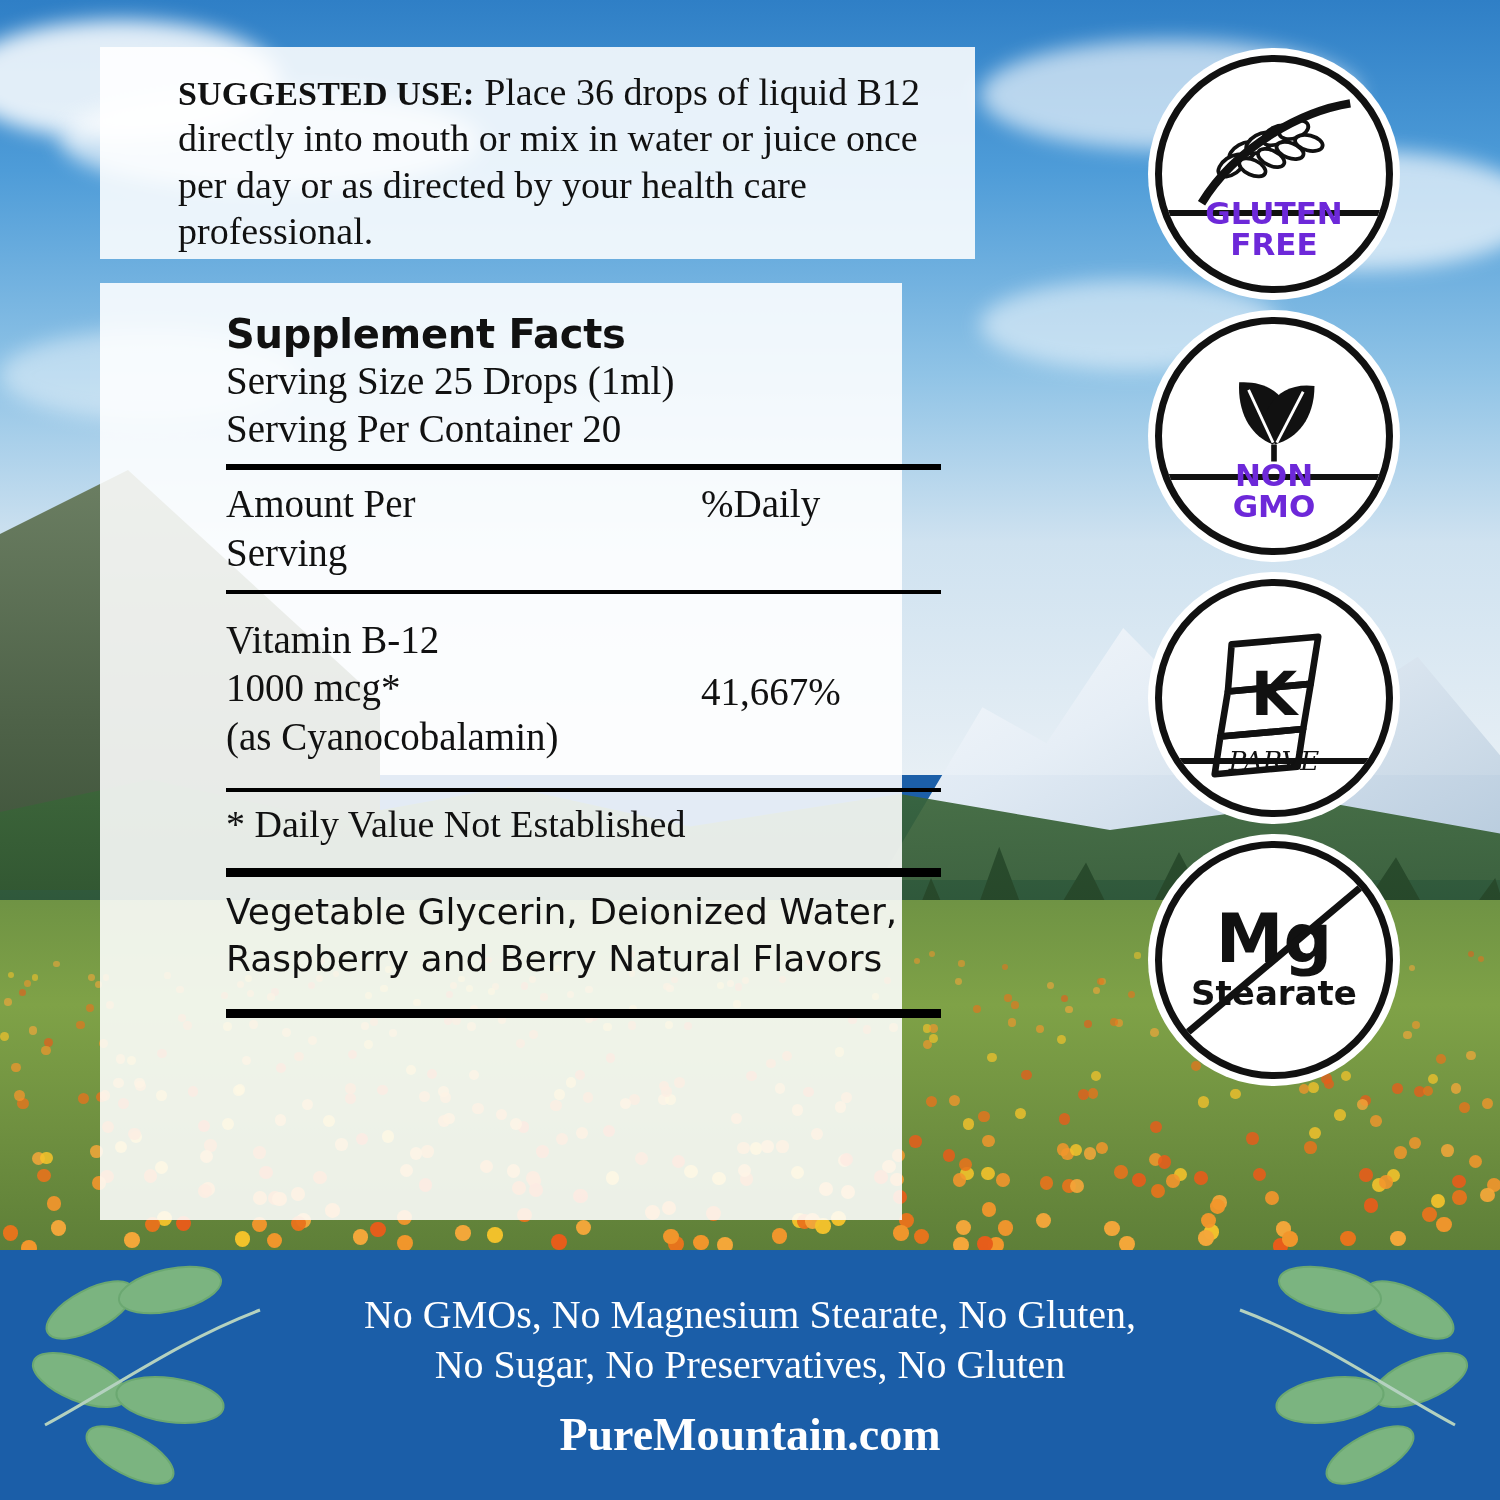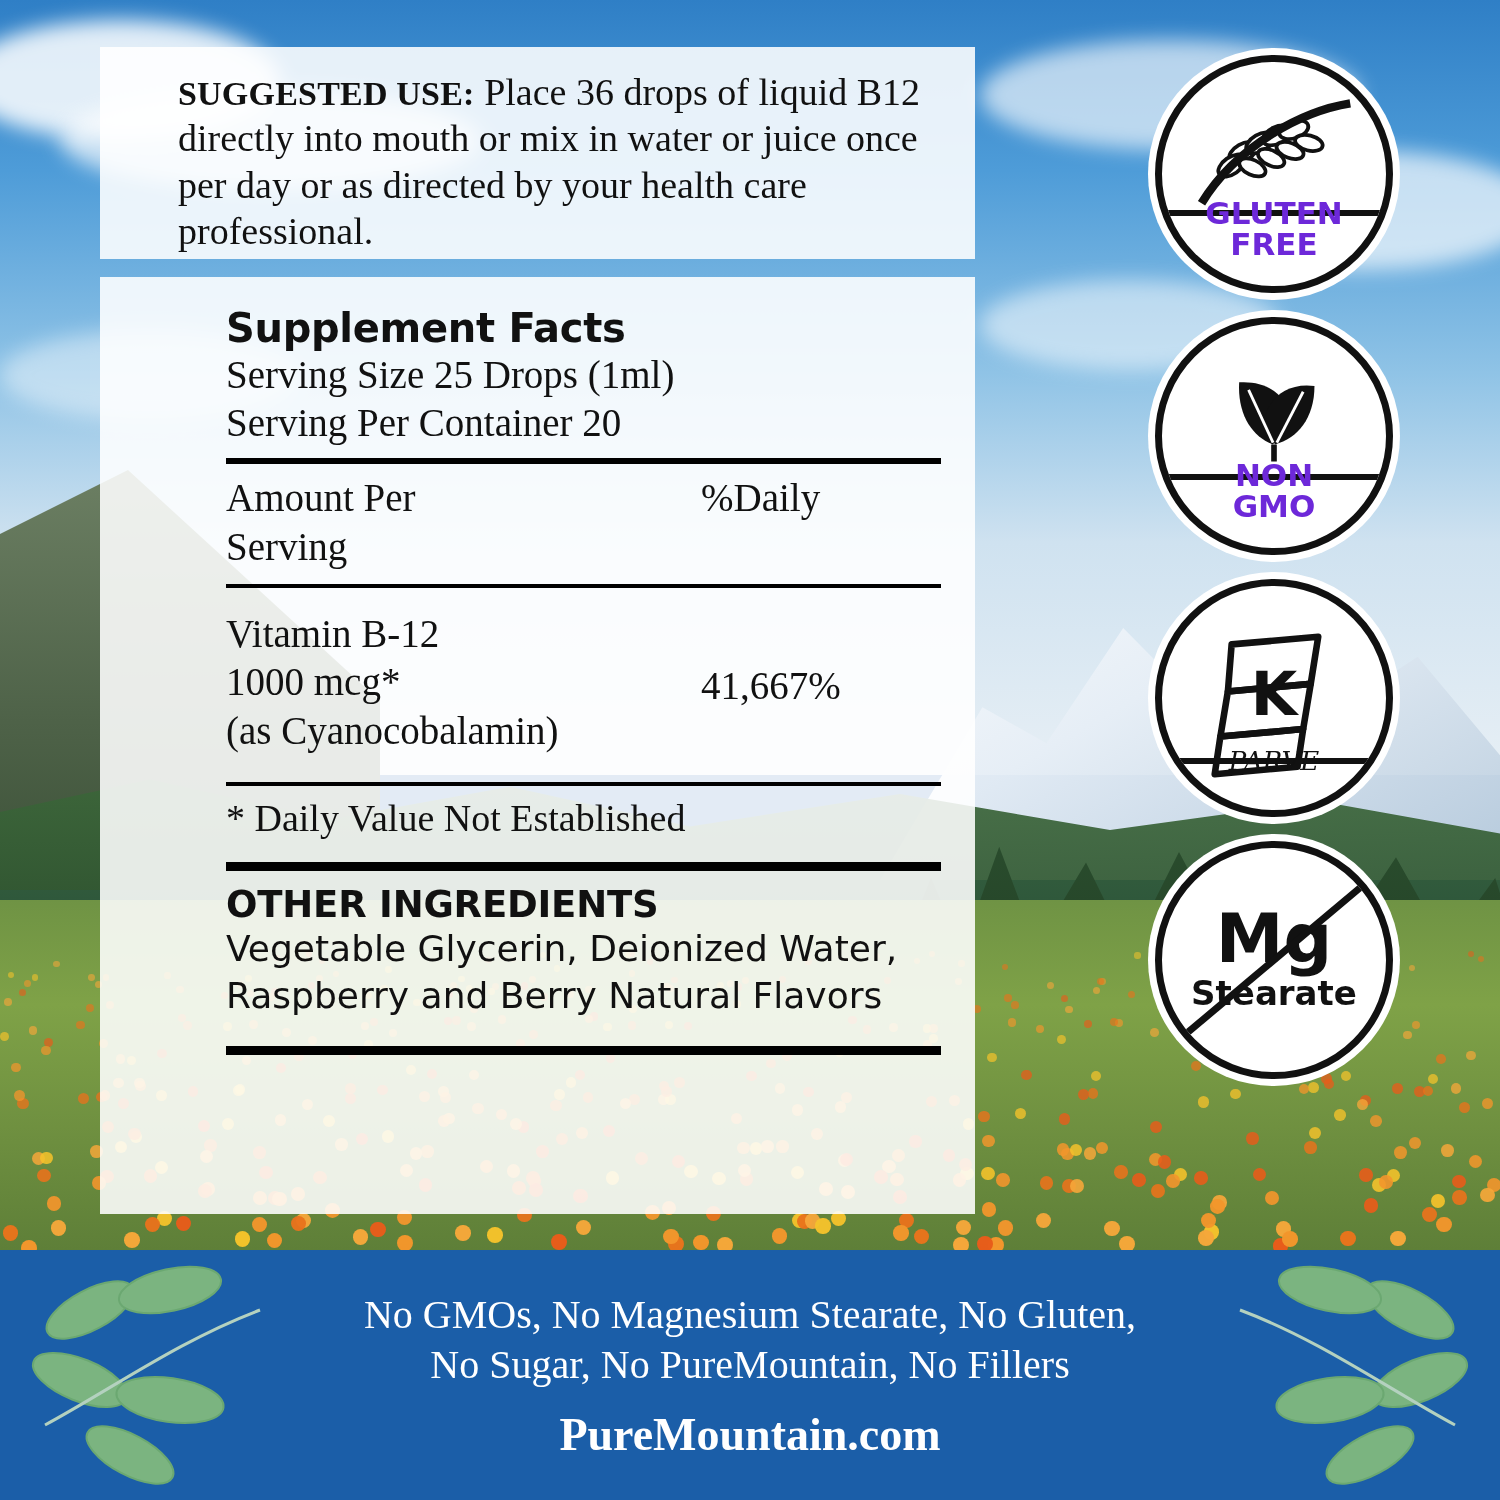--- a/index.html
+++ b/index.html
@@ -69,21 +69,21 @@
   
   .panel {
     position: absolute;
     background: rgba(255,255,255,0.88);
   }
   .panel-use {
     left: 100px; top: 47px; width: 875px; height: 212px;
     padding: 22px 30px 0 78px;
   }
   .panel-facts {
-    left: 100px; top: 277px; width: 875px; height: 937px;
+    left: 100px; top: 283px; width: 802px; height: 937px;
     padding: 28px 40px 16px 126px;
   }
 
   .use-text {
     font-size: 38px; line-height: 1.22; color: #111;
   }
   .use-label { font-weight: bold; letter-spacing: .2px; font-size: 34px; }
 
   .facts-title {
     font-family: "DejaVu Sans", sans-serif;
@@ -665,21 +665,20 @@
         <div>41,667%</div>
       </div>
     </div>
 
     <div class="rule rule-thin" style="margin-top:26px;"></div>
 
     <div class="dv-note" style="">* Daily Value Not Established</div>
 
     <div class="rule rule-thick" style="margin-top:22px;"></div>
 
-    <div class="other-title" style="margin-top:10px;">OTHER INGREDIENTS</div>
     <div class="other-body" style="width:700px;">Vegetable Glycerin, Deionized Water, Raspberry and Berry Natural Flavors</div>
 
     <div class="rule rule-thick" style="margin-top:26px;"></div>
   </div>
 
   <div class="badges">
 
     <div class="badge">
       <svg class="art" viewBox="0 0 238 238">
         <g stroke="#111" stroke-width="4" fill="none">
@@ -755,21 +754,21 @@
         <ellipse cx="150" cy="150" rx="54" ry="22" transform="rotate(8 150 150)"></ellipse>
         <ellipse cx="110" cy="205" rx="48" ry="20" transform="rotate(28 110 205)"></ellipse>
       </g>
       <g stroke="#cfe6c4" stroke-width="3" fill="none">
         <path d="M25 175 C90 140,160 90,240 60"></path>
       </g>
     </svg>
 
     <div class="footer-claims">
       <div>No GMOs,  No Magnesium Stearate, No Gluten,</div>
-      <div>No Sugar, No PureMountain, No Fillers</div>
+      <div>No Sugar, No Preservatives, No Gluten</div>
     </div>
     <div class="footer-url">PureMountain.com</div>
 
     <svg class="leaf-deco leaf-right" viewBox="0 0 330 250">
       <g fill="#8cc47a" stroke="#7ab568" stroke-width="2">
         <ellipse cx="70" cy="60" rx="48" ry="20" transform="rotate(-28 70 60)"></ellipse>
         <ellipse cx="150" cy="40" rx="52" ry="21" transform="rotate(-12 150 40)"></ellipse>
         <ellipse cx="60" cy="130" rx="50" ry="21" transform="rotate(22 60 130)"></ellipse>
         <ellipse cx="150" cy="150" rx="54" ry="22" transform="rotate(8 150 150)"></ellipse>
         <ellipse cx="110" cy="205" rx="48" ry="20" transform="rotate(28 110 205)"></ellipse>

